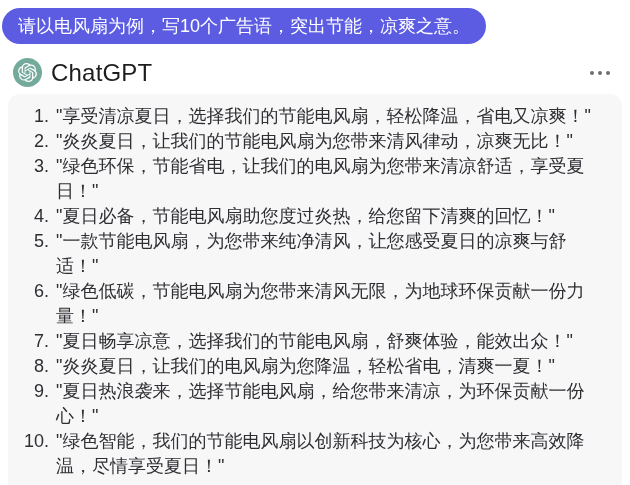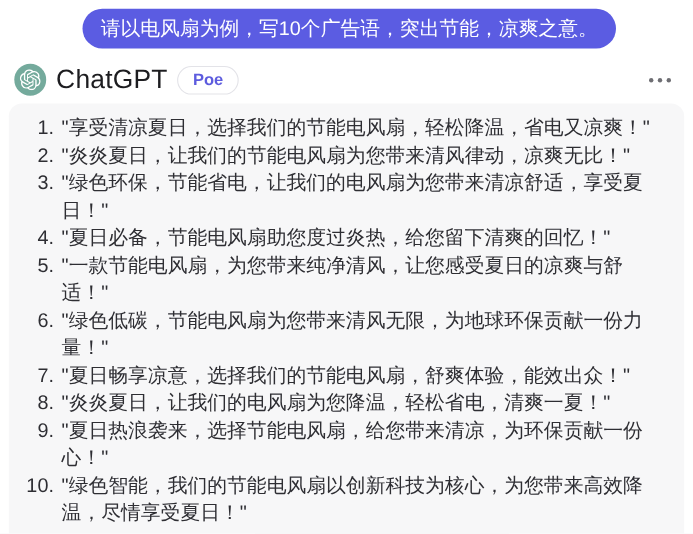--- a/index.html
+++ b/index.html
@@ -8,22 +8,22 @@
     width: 630px; height: 485px;
     background: #ffffff;
     overflow: hidden;
     font-family: "Liberation Sans", "DejaVu Sans", sans-serif;
     color: #2e2e33;
   }
 
   
   .user-row {
     display: flex;
-    justify-content: center;
-    padding: 8px 8px 0 13px;
+    justify-content: flex-start;
+    padding: 8px 8px 0 2px;
   }
   .user-bubble {
     background: #5b5ce2;
     color: #ffffff;
     font-size: 18px;
     line-height: 22px;
     padding: 7px 16px;
     border-radius: 18px;
     max-width: 560px;
   }
@@ -104,21 +104,20 @@
 
 <div class="bot-header">
   <span class="bot-avatar">
     <span>
       <svg viewBox="0 0 24 24" fill="#ffffff" xmlns="http://www.w3.org/2000/svg">
         <path d="M22.2819 9.8211a5.9847 5.9847 0 0 0-.5157-4.9108 6.0462 6.0462 0 0 0-6.5098-2.9A6.0651 6.0651 0 0 0 4.9807 4.1818a5.9847 5.9847 0 0 0-3.9977 2.9 6.0462 6.0462 0 0 0 .7427 7.0966 5.98 5.98 0 0 0 .511 4.9107 6.051 6.051 0 0 0 6.5146 2.9001A5.9847 5.9847 0 0 0 13.2599 24a6.0557 6.0557 0 0 0 5.7718-4.2058 5.9894 5.9894 0 0 0 3.9977-2.9001 6.0557 6.0557 0 0 0-.7475-7.0729zm-9.022 12.6081a4.4755 4.4755 0 0 1-2.8764-1.0408l.1419-.0804 4.7783-2.7582a.7948.7948 0 0 0 .3927-.6813v-6.7369l2.02 1.1686a.071.071 0 0 1 .038.052v5.5826a4.504 4.504 0 0 1-4.4945 4.4944zm-9.6607-4.1254a4.4708 4.4708 0 0 1-.5346-3.0137l.142.0852 4.783 2.7582a.7712.7712 0 0 0 .7806 0l5.8428-3.3685v2.3324a.0804.0804 0 0 1-.0332.0615L9.74 19.9502a4.4992 4.4992 0 0 1-6.1408-1.6464zM2.3408 7.8956a4.485 4.485 0 0 1 2.3655-1.9728V11.6a.7664.7664 0 0 0 .3879.6765l5.8144 3.3543-2.0201 1.1685a.0757.0757 0 0 1-.071 0l-4.8303-2.7865A4.504 4.504 0 0 1 2.3408 7.8956zm16.5963 3.8558L13.1038 8.364 15.1192 7.2a.0757.0757 0 0 1 .071 0l4.8303 2.7913a4.4944 4.4944 0 0 1-.6765 8.1042v-5.6772a.79.79 0 0 0-.407-.667zm2.0107-3.0231l-.142-.0852-4.7735-2.7818a.7759.7759 0 0 0-.7854 0L9.409 9.2297V6.8974a.0662.0662 0 0 1 .0284-.0615l4.8303-2.7866a4.4992 4.4992 0 0 1 6.6802 4.66zM8.3065 12.863l-2.02-1.1638a.0804.0804 0 0 1-.038-.0567V6.0742a4.4992 4.4992 0 0 1 7.3757-3.4537l-.142.0805L8.704 5.459a.7948.7948 0 0 0-.3927.6813zm1.0976-2.3654l2.602-1.4998 2.6069 1.4998v2.9994l-2.5974 1.4997-2.6067-1.4997z"></path>
       </svg>
     </span>
   </span>
   <span class="bot-name">ChatGPT</span>
-  <span class="poe-badge">Poe</span>
   <button class="more-btn">
     <span style="display:flex;gap:4px;">
       <span class="dot"></span>
         <span class="dot"></span>
         <span class="dot"></span>
     </span>
   </button>
 </div>
 
 <div class="response-card">

